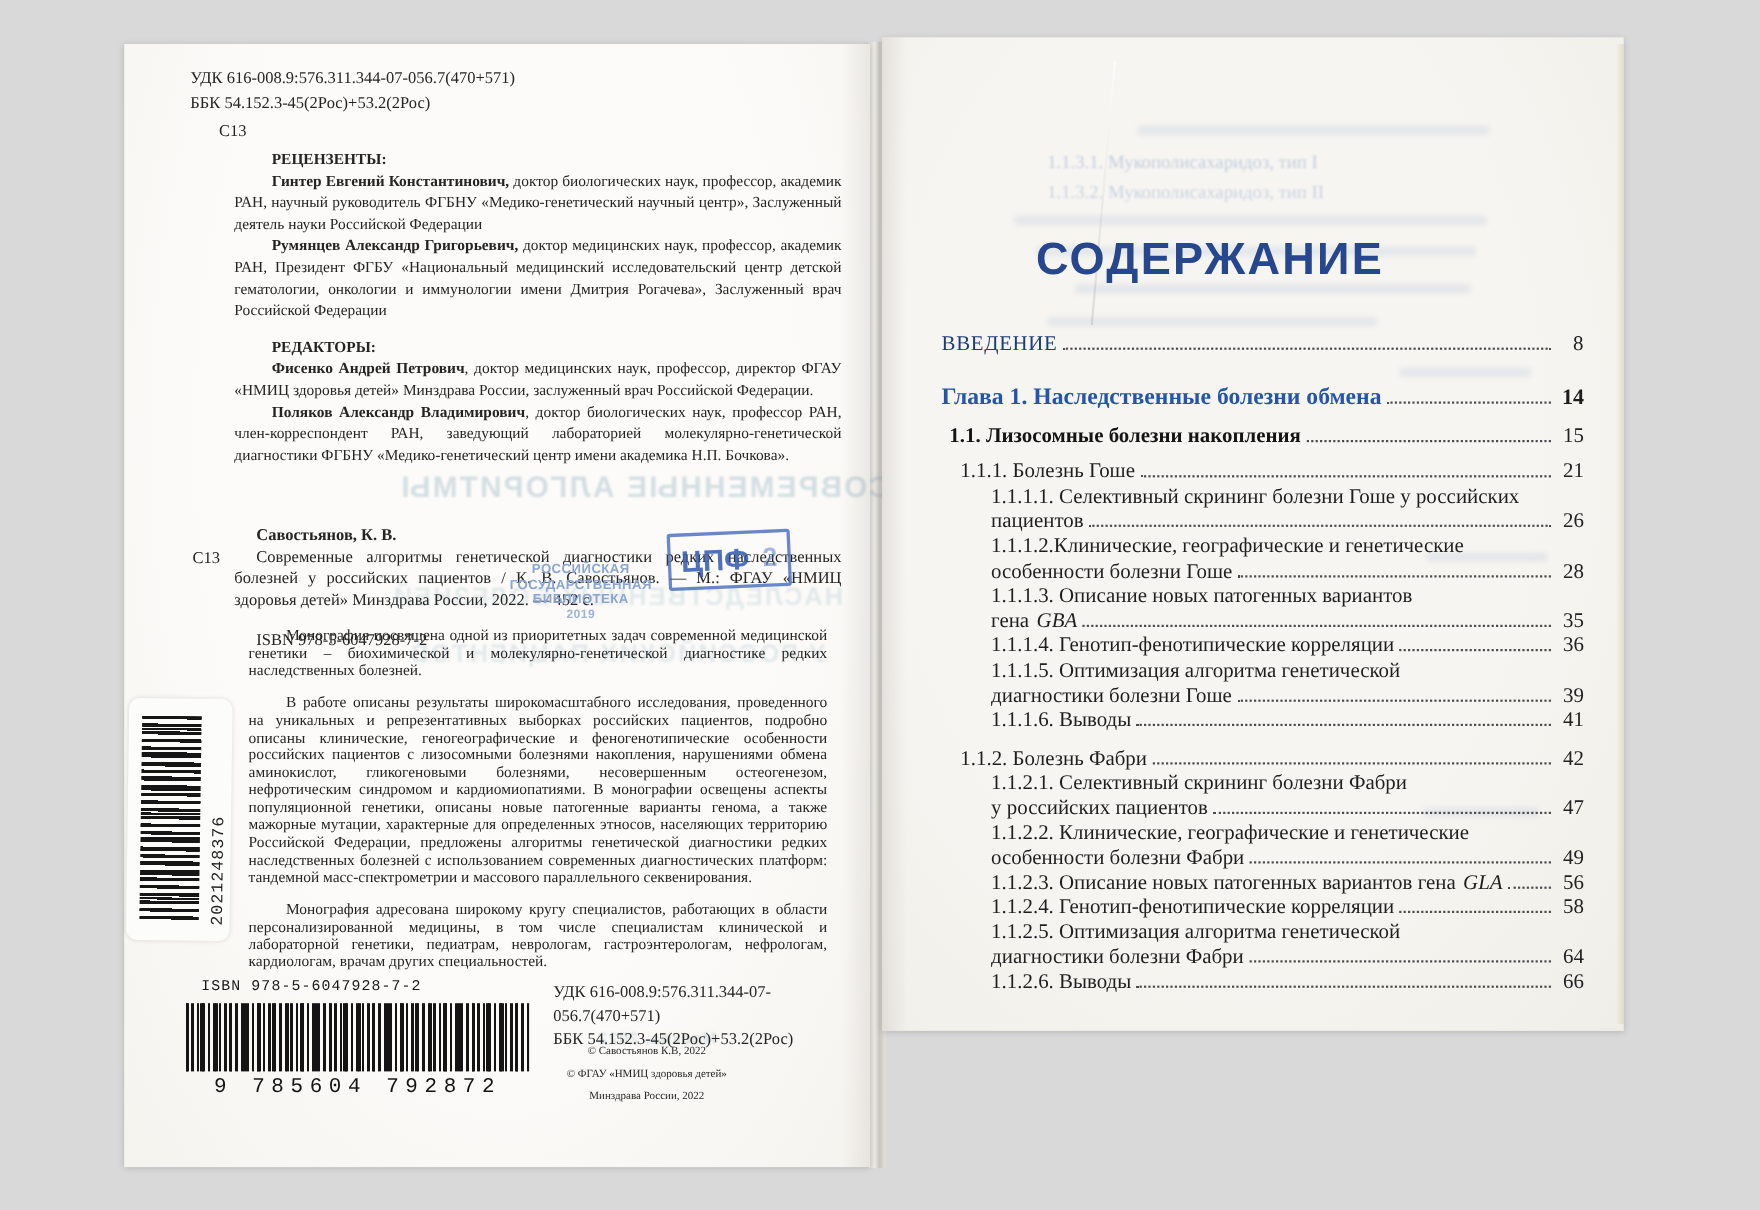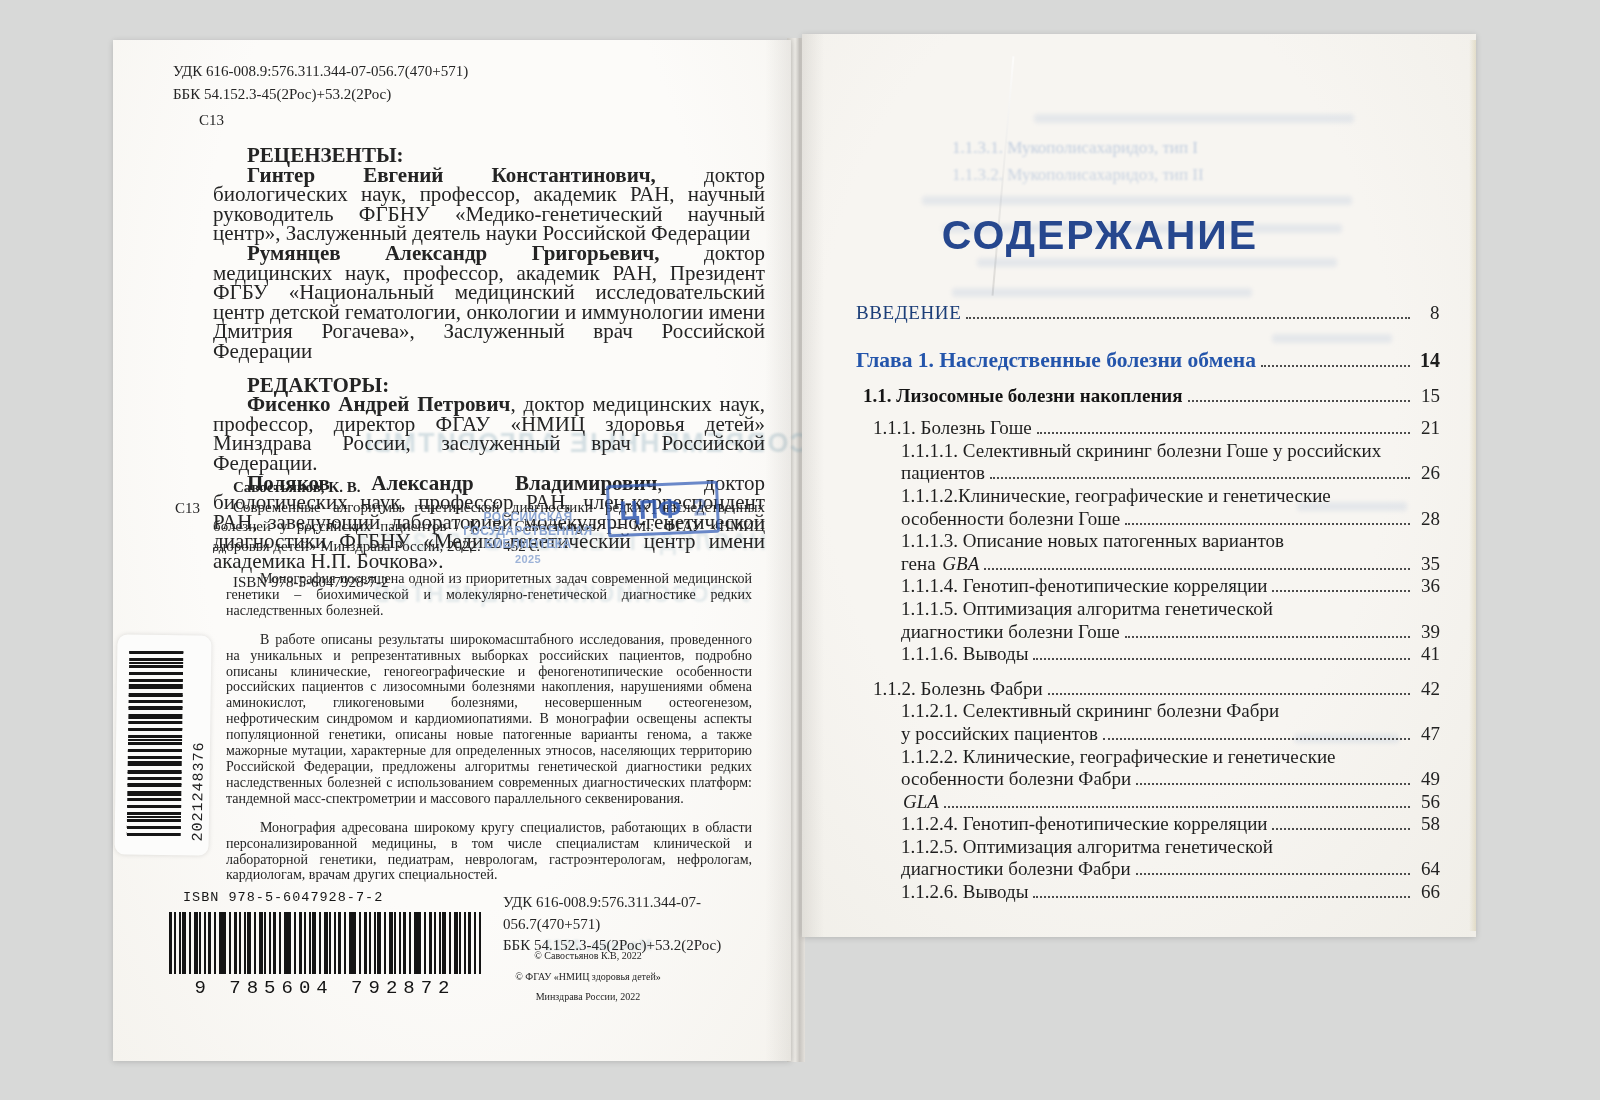--- a/index.html
+++ b/index.html
@@ -23,21 +23,21 @@
   .page.left::after{content:"";position:absolute;right:0;top:0;bottom:0;width:26px;
     background:linear-gradient(90deg, rgba(0,0,0,0), rgba(120,115,108,.12));pointer-events:none;}
   .page.right::before{content:"";position:absolute;left:0;top:0;bottom:0;width:22px;
     background:linear-gradient(90deg, rgba(110,105,100,.13), rgba(0,0,0,0));pointer-events:none;}
   .spine-gap{position:absolute;left:787px;top:38px;width:18px;height:1024px;z-index:0;
     background:linear-gradient(90deg,#d0cec9,#eceae5 45%,#c8c5c0 70%,#e4e1dc);}
 
   
   .udk-block{position:absolute;left:60px;top:20px;font-size:15px;line-height:23px;color:#242424;}
   .udk-code{margin-left:26px;margin-top:3px;}
-  .people{position:absolute;left:100px;top:106px;width:552px;font-size:21px;line-height:19.6px;
+  .people{position:absolute;left:100px;top:96px;width:552px;font-size:14px;line-height:19.6px;
     text-align:justify;color:#242424;}
   .hdr{font-weight:bold;margin:0 0 0 34px;}
   .hdr.mt{margin-top:14px;}
   .par{margin:0;text-indent:34px;}
   .catalog{position:absolute;left:100px;top:438px;width:552px;font-size:15px;line-height:19.6px;color:#242424;}
   .code-margin{position:absolute;left:-38px;top:21px;}
   .cat-author{font-weight:bold;margin:0 0 0 20px;}
   .cat-text{margin:0;text-indent:20px;text-align:justify;}
   .cat-isbn{margin:17px 0 0 20px;}
   .stamp-rgb{position:absolute;left:340px;top:452px;width:150px;text-align:center;
@@ -151,21 +151,21 @@
     <span class="code-margin">С13</span>
     <p class="cat-author">Савостьянов, К. В.</p>
     <p class="cat-text">Современные алгоритмы генетической диагностики редких наследственных болезней у российских пациентов / К. В. Савостьянов. — М.: ФГАУ «НМИЦ здоровья детей» Минздрава России, 2022. — 452 с.</p>
     <p class="cat-isbn">ISBN 978-5-6047928-7-2</p>
   </div>
 
   <div class="stamp-rgb" id="rgb-stamp-mount">
       <div class="ls-line">РОССИЙСКАЯ</div>
       <div class="ls-line">ГОСУДАРСТВЕННАЯ</div>
       <div class="ls-line">БИБЛИОТЕКА</div>
-      <div class="ls-year">2025</div>
+      <div class="ls-year">2019</div>
     </div>
 
   <div class="stamp-cpf">
     <span>ЦПФ</span>
     <span class="cpf-num">2</span>
   </div>
 
   <div class="annotation" id="annotation-mount">
       <p class="anno-par">Монография посвящена одной из приоритетных задач современной медицинской генетики – биохимической и молекулярно-генетической диагностике редких наследственных болезней.</p>
       <p class="anno-par">В работе описаны результаты широкомасштабного исследования, проведенного на уникальных и репрезентативных выборках российских пациентов, подробно описаны клинические, геногеографические и феногенотипические особенности российских пациентов с лизосомными болезнями накопления, нарушениями обмена аминокислот, гликогеновыми болезнями, несовершенным остеогенезом, нефротическим синдромом и кардиомиопатиями. В монографии освещены аспекты популяционной генетики, описаны новые патогенные варианты генома, а также мажорные мутации, характерные для определенных этносов, населяющих территорию Российской Федерации, предложены алгоритмы генетической диагностики редких наследственных болезней с использованием современных диагностических платформ: тандемной масс-спектрометрии и массового параллельного секвенирования.</p>
@@ -319,20 +319,21 @@
           <span class="tt">1.1.2.2. Клинические, географические и генетические</span>
         </div>
         <div class="toc-line">
           <span class="tt">особенности болезни Фабри</span>
           <span class="leader"></span>
           <span class="pg">49</span>
         </div>
       </div>
       <div class="toc-entry lvl3">
         <div class="toc-line">
+          <span class="tt">1.1.2.3. Описание новых патогенных вариантов гена </span>
           <em class="gene">GLA</em>
           <span class="leader"></span>
           <span class="pg">56</span>
         </div>
       </div>
       <div class="toc-entry lvl3">
         <div class="toc-line">
           <span class="tt">1.1.2.4. Генотип-фенотипические корреляции</span>
           <span class="leader"></span>
           <span class="pg">58</span>

